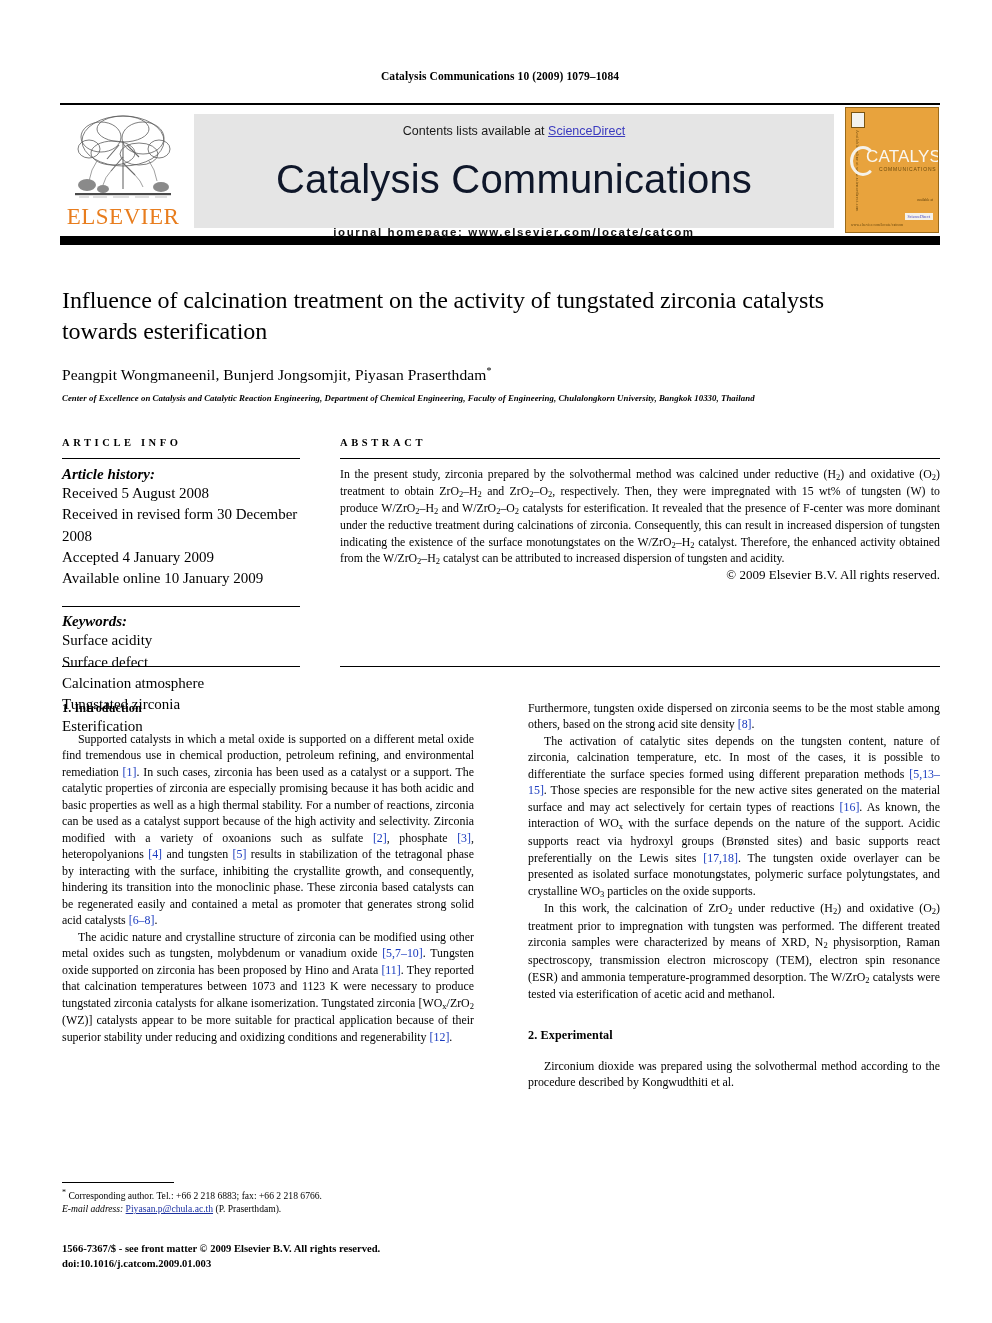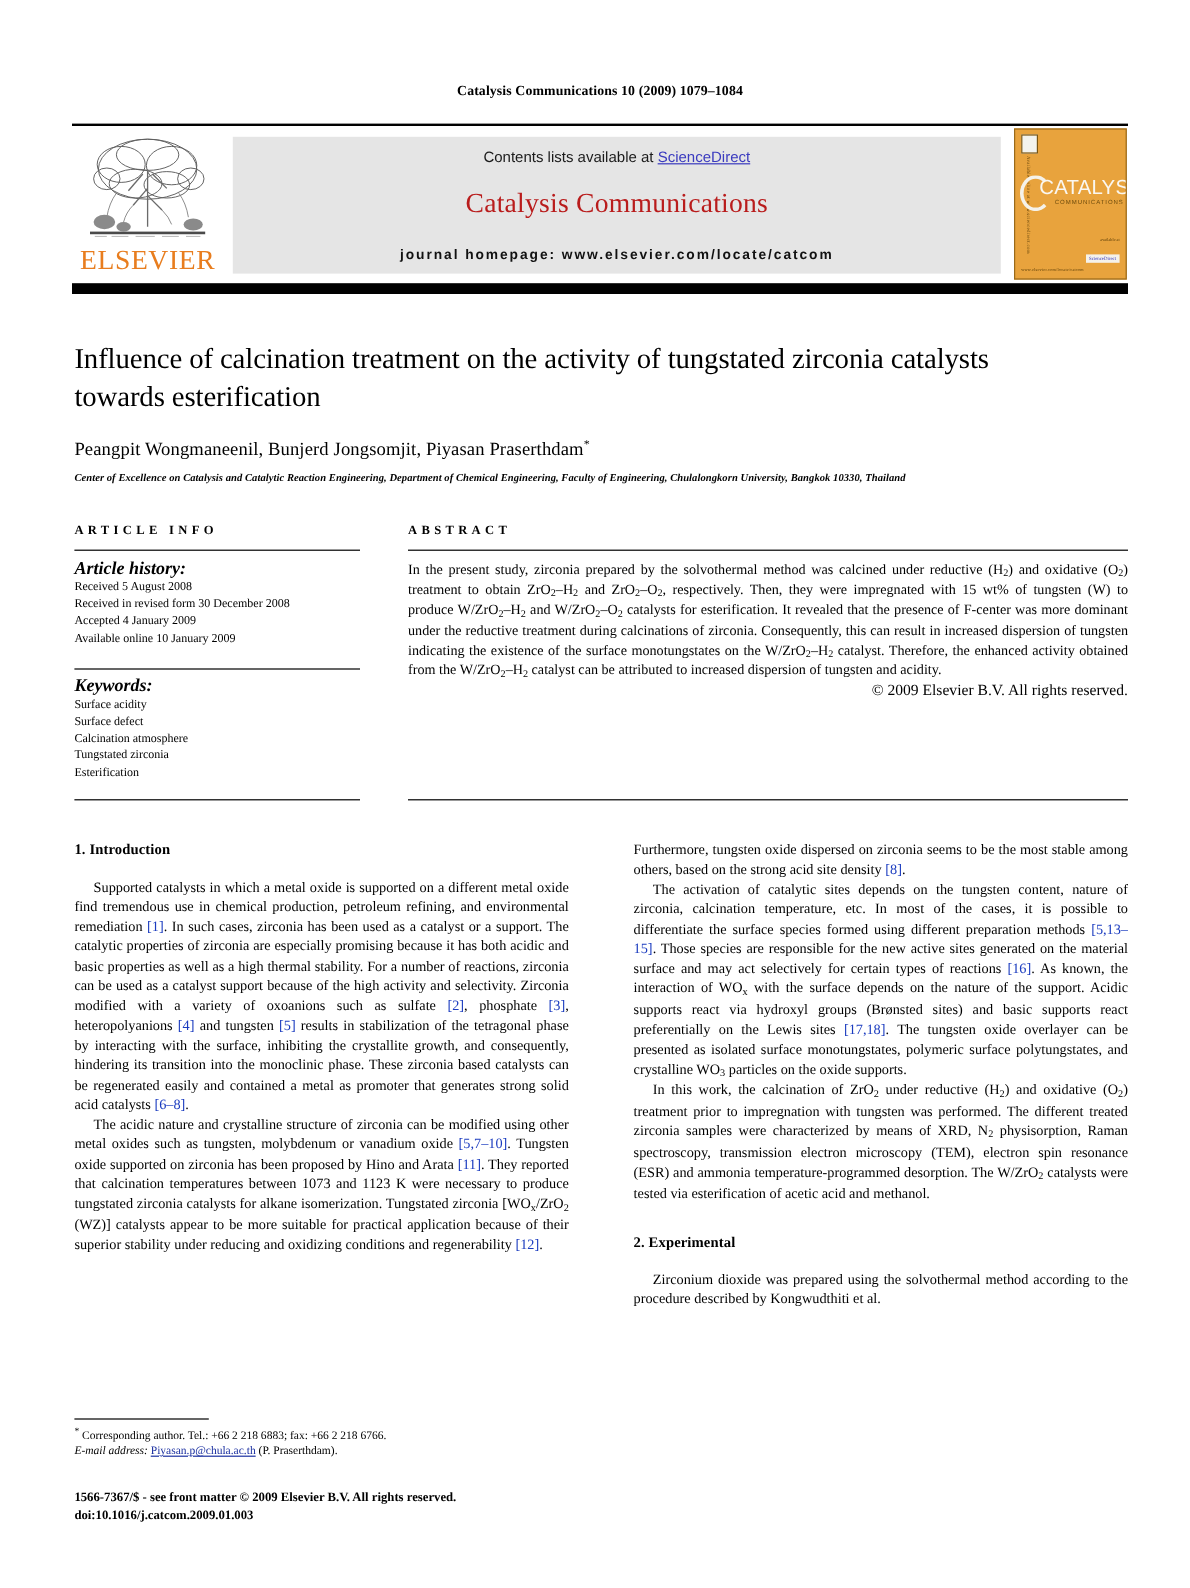--- a/index.html
+++ b/index.html
@@ -73,23 +73,23 @@
     text-align: center;
   }
   .contents-line {
     font-family: "Liberation Sans", sans-serif;
     font-size: 12.5px;
     color: #1a1a1a;
     padding-top: 10px;
   }
   .sd-link { color: #3b3bbf; }
   .journal-title {
-    font-family: Liberation Serif, serif;
-    font-size: 23px;
-    color: #b91c1c;
+    font-family: Liberation Sans, sans-serif;
+    font-size: 40px;
+    color: #0f172a;
     margin-top: 19px;
     letter-spacing: 0.2px;
   }
   .homepage-line {
     font-family: "Liberation Sans", sans-serif;
     font-size: 11.5px;
     font-weight: bold;
     letter-spacing: 1.6px;
     margin-top: 24px;
     color: #111;
@@ -226,21 +226,21 @@
   .sec-rule {
     border-top: 1.5px solid #000;
     margin-bottom: 7px;
   }
   .hist-label, .kw-label {
     font-style: italic;
     font-weight: bold;
     font-size: 15px;
   }
   .hist-line, .kw-line {
-    font-size: 10px;
+    font-size: 15px;
     line-height: 1.42;
   }
   .kw-block { margin-top: 17px; }
   .kw-rule {
     border-top: 1.5px solid #000;
     margin-bottom: 6px;
   }
   .abstract-text {
     font-size: 11.8px;
     line-height: 1.42;

